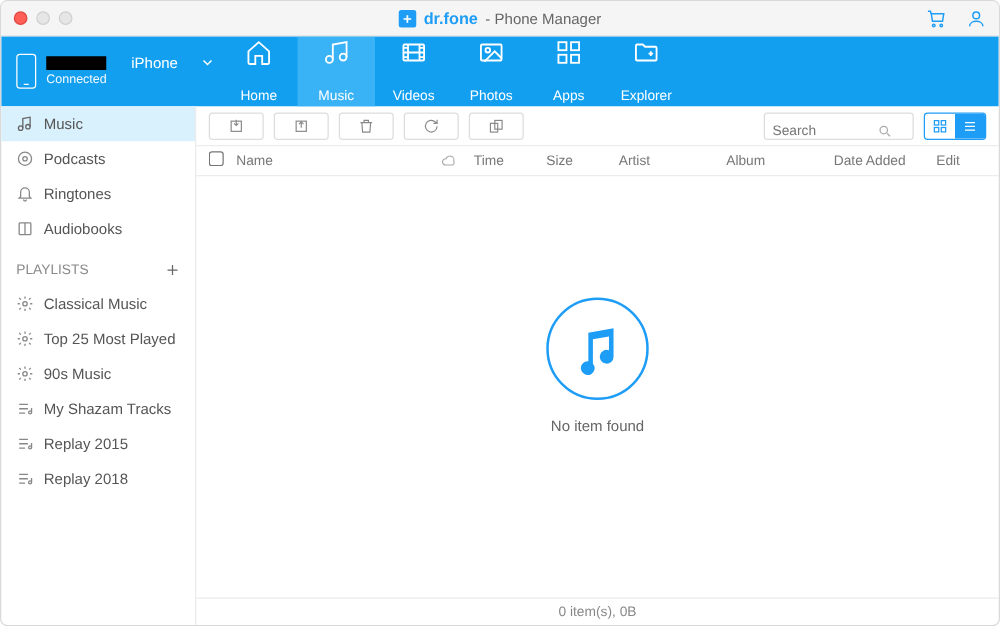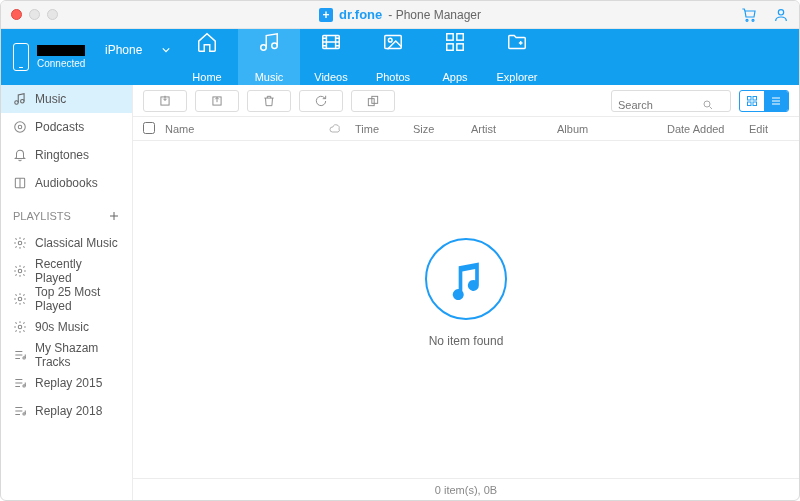--- a/index.html
+++ b/index.html
@@ -87,21 +87,21 @@
   .thead { height:24px; border-bottom:1px solid #ececec; display:flex; align-items:center; font-size:11px; color:#777; padding:0 10px; gap:8px;}
   .thead .chk { width:14px; }
   .thead input[type=checkbox]{ width:12px; height:12px; }
   .th { }
   .th.name { width:150px; }
   .th.cloud { width:24px; display:flex; justify-content:center;}
   .th.time { width:50px; }
   .th.size { width:50px; }
   .th.artist { width:78px; }
   .th.album { width:78px; }
-  .th.date { width:74px;margin-left:24px; }
+  .th.date { width:74px; }
   .th.edit { width:40px; }
   .empty { flex:1; display:flex; flex-direction:column; align-items:center; justify-content:center; gap:14px; color:#666; font-size:12px;}
   .empty-circle { width:82px; height:82px; border:2px solid #1e9df7; border-radius:50%; display:flex; align-items:center; justify-content:center;}
   .status { height:22px; border-top:1px solid #ececec; display:flex; align-items:center; justify-content:center; font-size:11px; color:#888;margin-top:34px;}
   svg { display:block; }
 </style>
 </head>
 <body>
 
 <div class="window">
@@ -238,27 +238,20 @@
             </svg>
         </span>
       </div>
 
       <div class="sb-item">
         <svg width="14" height="14" viewBox="0 0 24 24" fill="none" stroke="#888" stroke-width="1.8">
             <circle cx="12" cy="12" r="3"></circle>
             <path d="M12 2v3M12 19v3M4.2 4.2l2.1 2.1M17.7 17.7l2.1 2.1M2 12h3M19 12h3M4.2 19.8l2.1-2.1M17.7 6.3l2.1-2.1"></path>
           </svg>
         <span>Classical Music</span>
-      </div>
-      <div class="sb-item">
-        <svg width="14" height="14" viewBox="0 0 24 24" fill="none" stroke="#888" stroke-width="1.8">
-            <circle cx="12" cy="12" r="3"></circle>
-            <path d="M12 2v3M12 19v3M4.2 4.2l2.1 2.1M17.7 17.7l2.1 2.1M2 12h3M19 12h3M4.2 19.8l2.1-2.1M17.7 6.3l2.1-2.1"></path>
-          </svg>
-        <span>Recently Played</span>
       </div>
       <div class="sb-item">
         <svg width="14" height="14" viewBox="0 0 24 24" fill="none" stroke="#888" stroke-width="1.8">
             <circle cx="12" cy="12" r="3"></circle>
             <path d="M12 2v3M12 19v3M4.2 4.2l2.1 2.1M17.7 17.7l2.1 2.1M2 12h3M19 12h3M4.2 19.8l2.1-2.1M17.7 6.3l2.1-2.1"></path>
           </svg>
         <span>Top 25 Most Played</span>
       </div>
       <div class="sb-item">
         <svg width="14" height="14" viewBox="0 0 24 24" fill="none" stroke="#888" stroke-width="1.8">

